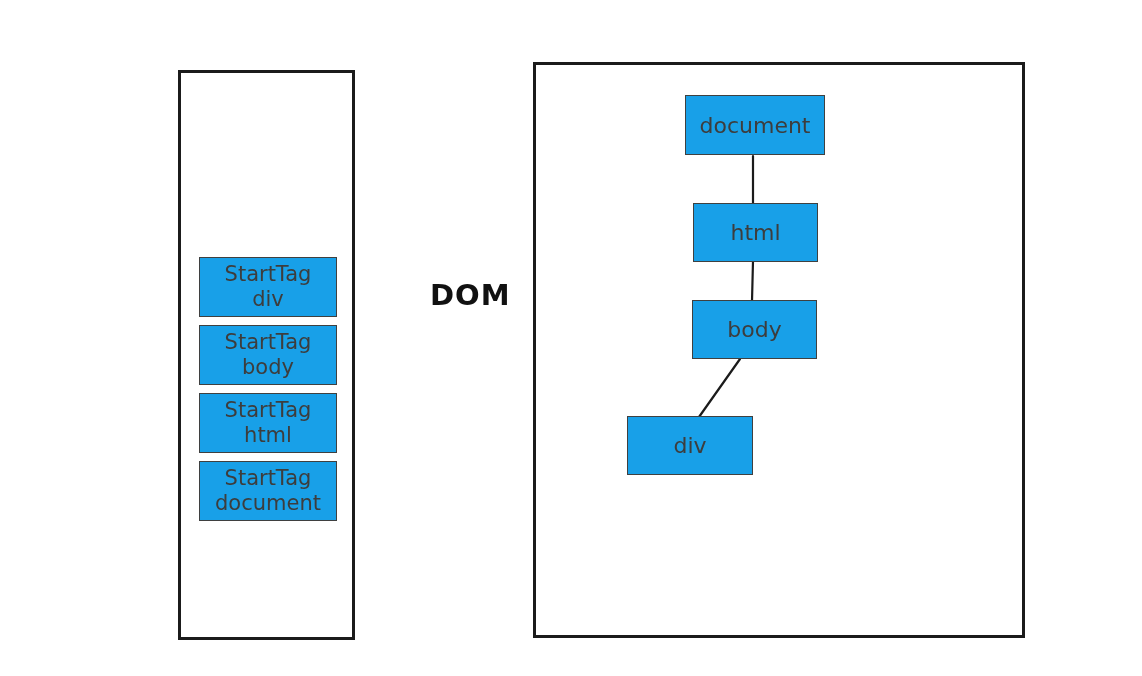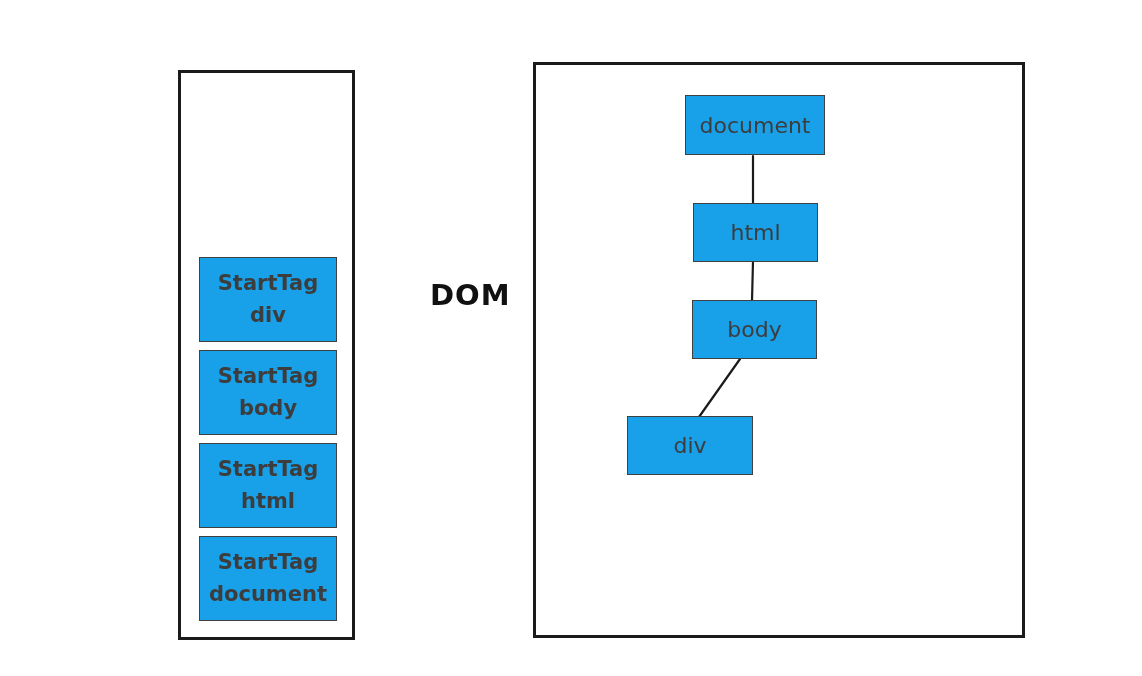--- a/index.html
+++ b/index.html
@@ -55,30 +55,30 @@
   .stack {
     position: absolute;
     left: 199px; top: 257px;
     width: 138px;
     display: flex;
     flex-direction: column;
     gap: 8px;
   }
   .token-box {
     width: 138px;
-    height: 85px;
+    height: 60px;
     background: var(--box-fill);
     border: 1.5px solid var(--box-border);
     color: var(--box-text);
     display: flex;
     flex-direction: column;
     align-items: center;
     justify-content: space-evenly;
     font-size: 21px;
-    font-weight: 700;
+    font-weight: 400;
     line-height: 1.1;
     padding: 4px 0;
     text-align: center;
   }
 
   
   .dom-label {
     position: absolute;
     left: 430px; top: 278px;
     width: 102px;

